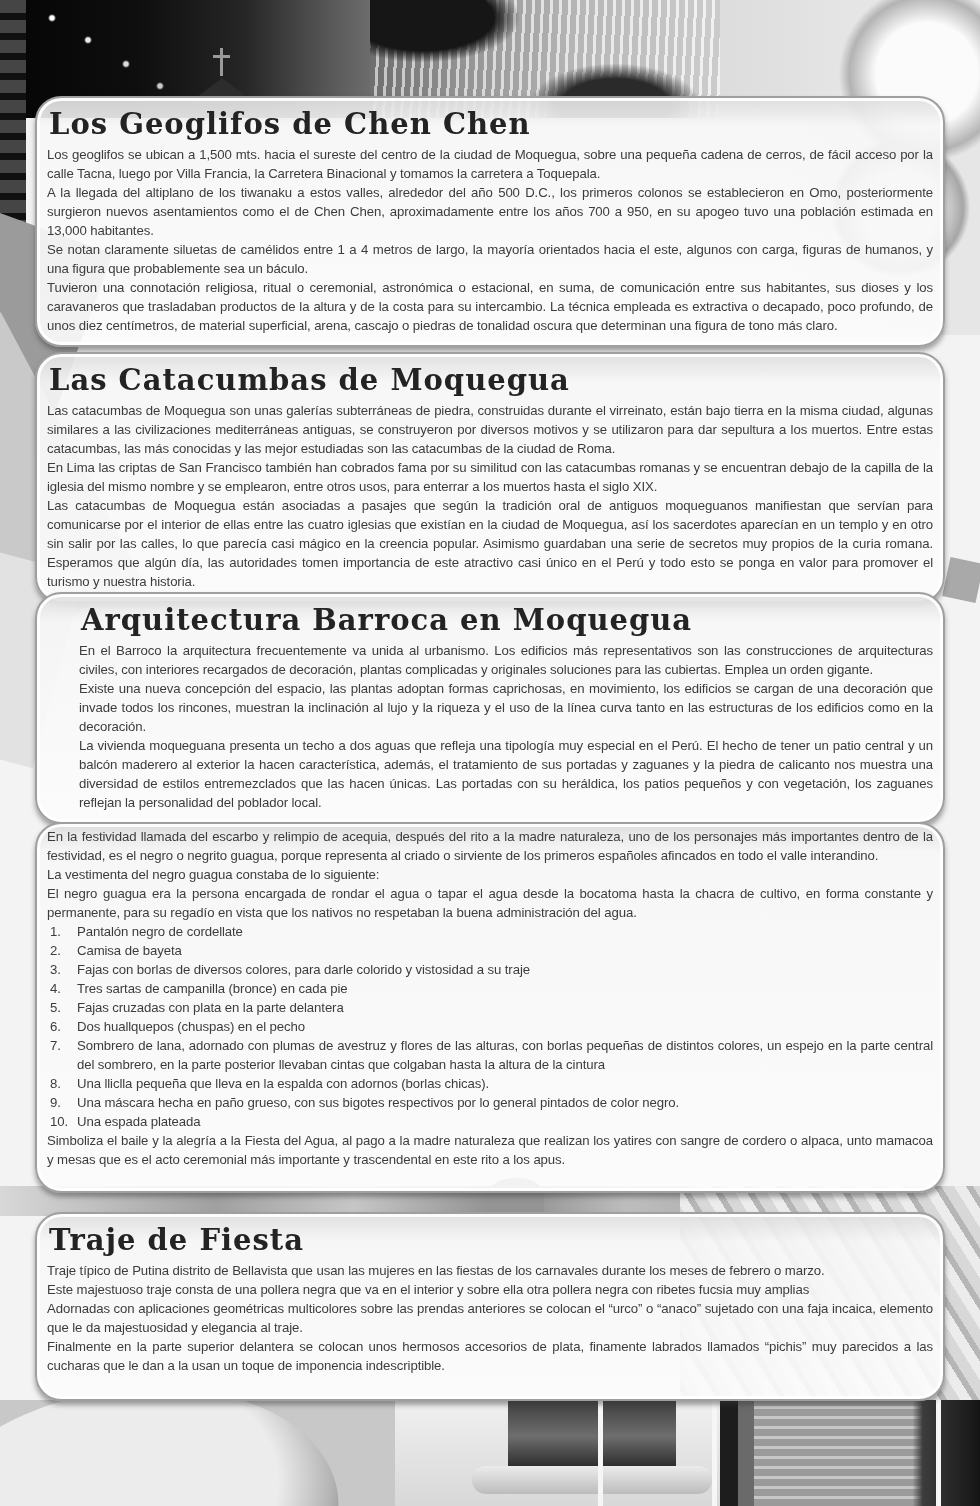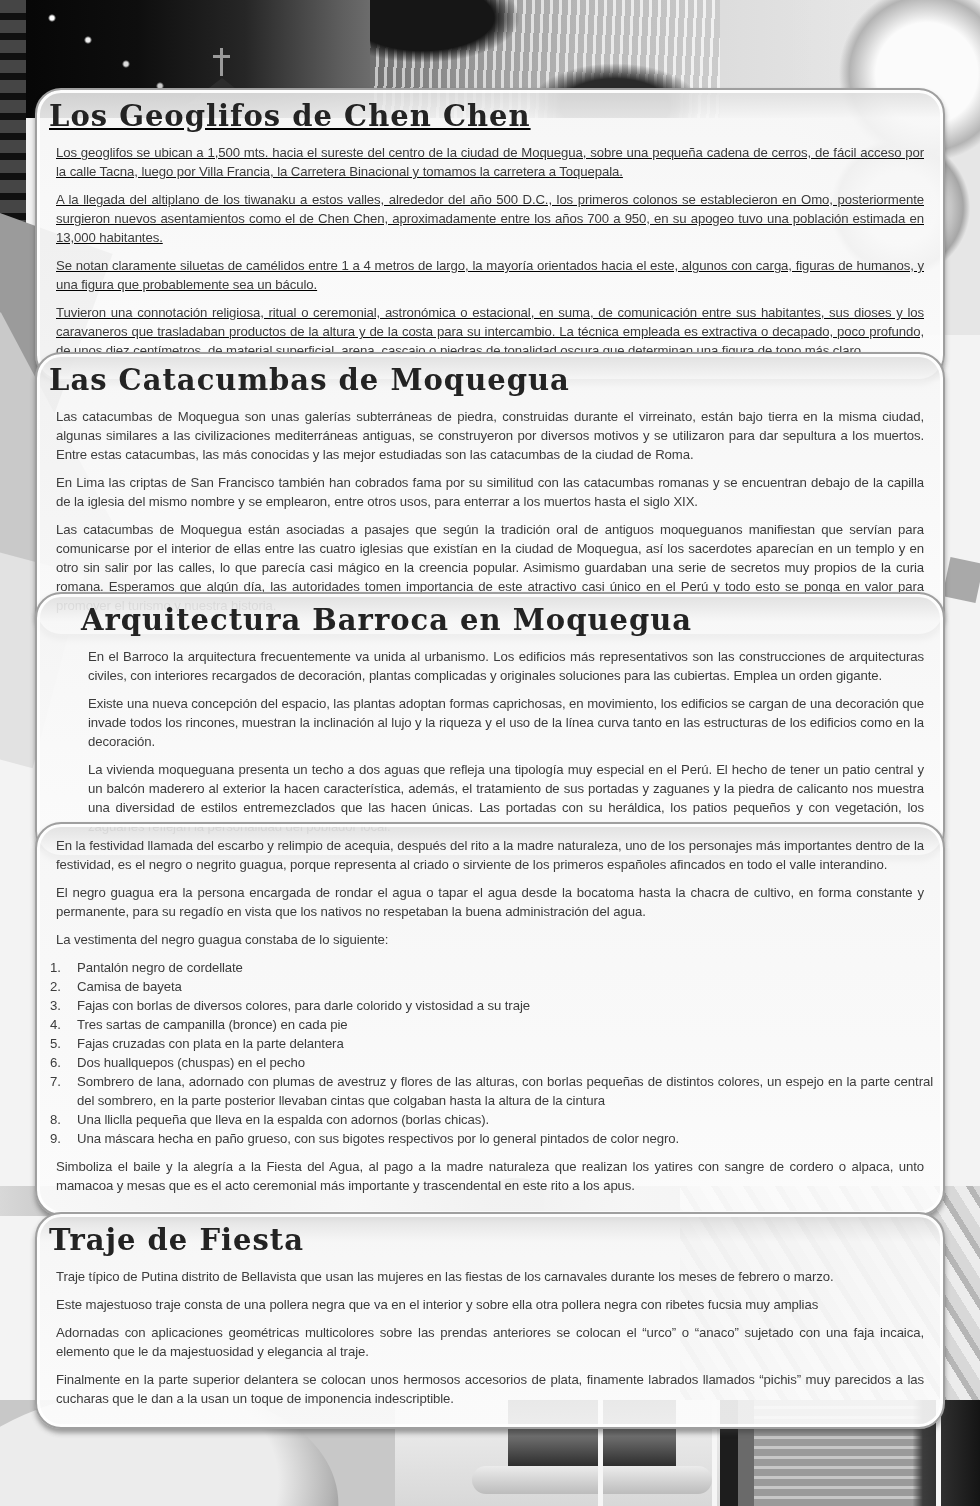--- a/index.html
+++ b/index.html
@@ -88,27 +88,27 @@
     border:2px solid #9f9f9f; border-radius:26px;
     box-shadow: inset 0 0 0 3px rgba(255,255,255,.92), 0 4px 5px rgba(55,55,55,.45);
     padding:3px 10px 10px 10px;
   }
   .card h2 {
     margin:5px 0 3px 2px;
     font-family:"DejaVu Serif", serif; font-weight:700;
     font-size:29px; line-height:36px; letter-spacing:1px; color:#232323;
   }
   .card p {
-    margin:9px; font-size:13.2px; line-height:19px; letter-spacing:-.1px;
+    margin:0; font-size:13.2px; line-height:19px; letter-spacing:-.1px;
     color:#3c3c3c; text-align:justify;
   }
   .li { display:flex; font-size:13.2px; line-height:19px; letter-spacing:-.1px; color:#3c3c3c; }
   .li .num { flex:0 0 30px; padding-left:3px; }
   .li .txt { flex:1; text-align:justify; }
-  .card-1 { top:88px;  min-height:250px;text-decoration:underline; }
+  .card-1 { top:96px;  min-height:250px; }
   .card-2 { top:352px; min-height:230px; }
   .card-3 { top:592px; min-height:220px;padding-left:42px; }
   .card-4 { top:822px; min-height:371px; }
   .card-5 { top:1212px; min-height:189px; }
 </style>
 </head>
 <body>
 
 <div class="page">
 
@@ -154,22 +154,22 @@
 
   <section class="card card-3">
     <h2>Arquitectura Barroca en Moquegua</h2>
     <p>En el Barroco la arquitectura frecuentemente va unida al urbanismo. Los edificios más representativos son las construcciones de arquitecturas civiles, con interiores recargados de decoración, plantas complicadas y originales soluciones para las cubiertas. Emplea un orden gigante.</p>
     <p>Existe una nueva concepción del espacio, las plantas adoptan formas caprichosas, en movimiento, los edificios se cargan de una decoración que invade todos los rincones, muestran la inclinación al lujo y la riqueza y el uso de la línea curva tanto en las estructuras de los edificios como en la decoración.</p>
     <p>La vivienda moqueguana presenta un techo a dos aguas que refleja una tipología muy especial en el Perú. El hecho de tener un patio central y un balcón maderero al exterior la hacen característica, además, el tratamiento de sus portadas y zaguanes y la piedra de calicanto nos muestra una diversidad de estilos entremezclados que las hacen únicas. Las portadas con su heráldica, los patios pequeños y con vegetación, los zaguanes reflejan la personalidad del poblador local.</p>
   </section>
 
   <section class="card card-4">
     <p>En la festividad llamada del escarbo y relimpio de acequia, después del rito a la madre naturaleza, uno de los personajes más importantes dentro de la festividad, es el negro o negrito guagua, porque representa al criado o sirviente de los primeros españoles afincados en todo el valle interandino.</p>
+    <p>La vestimenta del negro guagua constaba de lo siguiente:</p>
     <p>El negro guagua era la persona encargada de rondar el agua o tapar el agua desde la bocatoma hasta la chacra de cultivo, en forma constante y permanente, para su regadío en vista que los nativos no respetaban la buena administración del agua.</p>
-    <p>La vestimenta del negro guagua constaba de lo siguiente:</p>
     <div class="li">
       <span class="num">1.</span>
       <span class="txt">Pantalón negro de cordellate</span>
     </div>
     <div class="li">
       <span class="num">2.</span>
       <span class="txt">Camisa de bayeta</span>
     </div>
     <div class="li">
       <span class="num">3.</span>
@@ -191,20 +191,24 @@
       <span class="num">7.</span>
       <span class="txt">Sombrero de lana, adornado con plumas de avestruz y flores de las alturas, con borlas pequeñas de distintos colores, un espejo en la parte central del sombrero, en la parte posterior llevaban cintas que colgaban hasta la altura de la cintura</span>
     </div>
     <div class="li">
       <span class="num">8.</span>
       <span class="txt">Una lliclla pequeña que lleva en la espalda con adornos (borlas chicas).</span>
     </div>
     <div class="li">
       <span class="num">9.</span>
       <span class="txt">Una máscara hecha en paño grueso, con sus bigotes respectivos por lo general pintados de color negro.</span>
+    </div>
+    <div class="li">
+      <span class="num">10.</span>
+      <span class="txt">Una espada plateada</span>
     </div>
     <p>Simboliza el baile y la alegría a la Fiesta del Agua, al pago a la madre naturaleza que realizan los yatires con sangre de cordero o alpaca, unto mamacoa y mesas que es el acto ceremonial más importante y trascendental en este rito a los apus.</p>
   </section>
 
   <section class="card card-5">
     <h2>Traje de Fiesta</h2>
     <p>Traje típico de Putina distrito de Bellavista que usan las mujeres en las fiestas de los carnavales durante los meses de febrero o marzo.</p>
     <p>Este majestuoso traje consta de una pollera negra que va en el interior y sobre ella otra pollera negra con ribetes fucsia muy amplias</p>
     <p>Adornadas con aplicaciones geométricas multicolores sobre las prendas anteriores se colocan el “urco” o “anaco” sujetado con una faja incaica, elemento que le da majestuosidad y elegancia al traje.</p>
     <p>Finalmente en la parte superior delantera se colocan unos hermosos accesorios de plata, finamente labrados llamados “pichis” muy parecidos a las cucharas que le dan a la usan un toque de imponencia indescriptible.</p>

